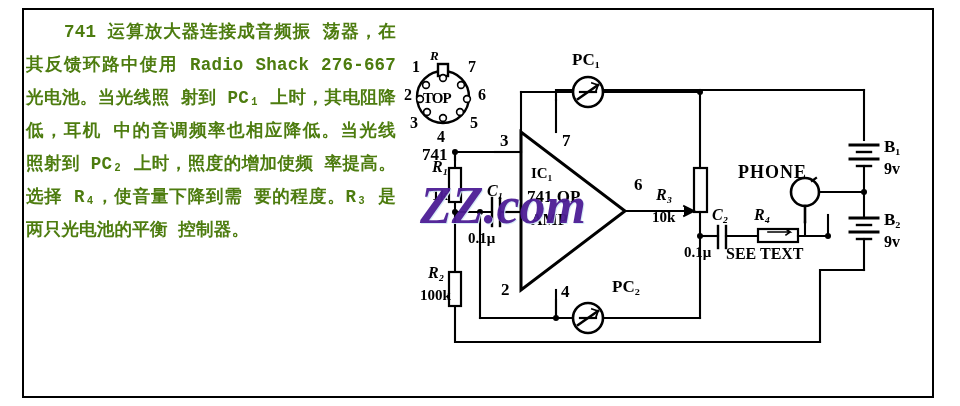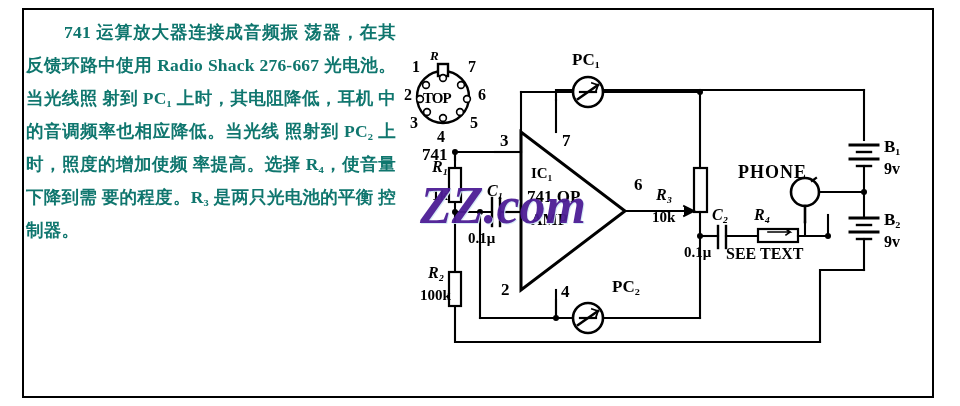--- a/index.html
+++ b/index.html
@@ -6,23 +6,23 @@
   body{width:960px;height:406px;overflow:hidden;
        font-family:"Liberation Serif", serif;color:#000;}
   #root{position:relative;width:960px;height:406px;background:#fff;}
 
   
   #frame{position:absolute;left:22px;top:8px;width:912px;height:390px;
          border:2px solid #000;box-sizing:border-box;}
 
   
   #desc{position:absolute;left:26px;top:16px;width:370px;height:320px;
-        font-family:Liberation Serif, serif;
+        font-family:Liberation Mono, monospace;
         font-size:17.5px;line-height:33px;letter-spacing:.2px;
-        font-weight:700;color:#0f766e;text-align:justify;}
+        font-weight:700;color:#4d7c0f;text-align:justify;}
   #desc .indent{display:inline-block;width:38px;}
 
   
   #sch{position:absolute;left:0;top:0;width:960px;height:406px;}
 
   
   .wm{position:absolute;pointer-events:none;
       font-family:"Liberation Serif", serif;font-style:italic;font-weight:700;
       color:#8ec6e6;opacity:.95;white-space:nowrap;}
   #wm1{left:176px;top:186px;font-size:30px;letter-spacing:1px;

